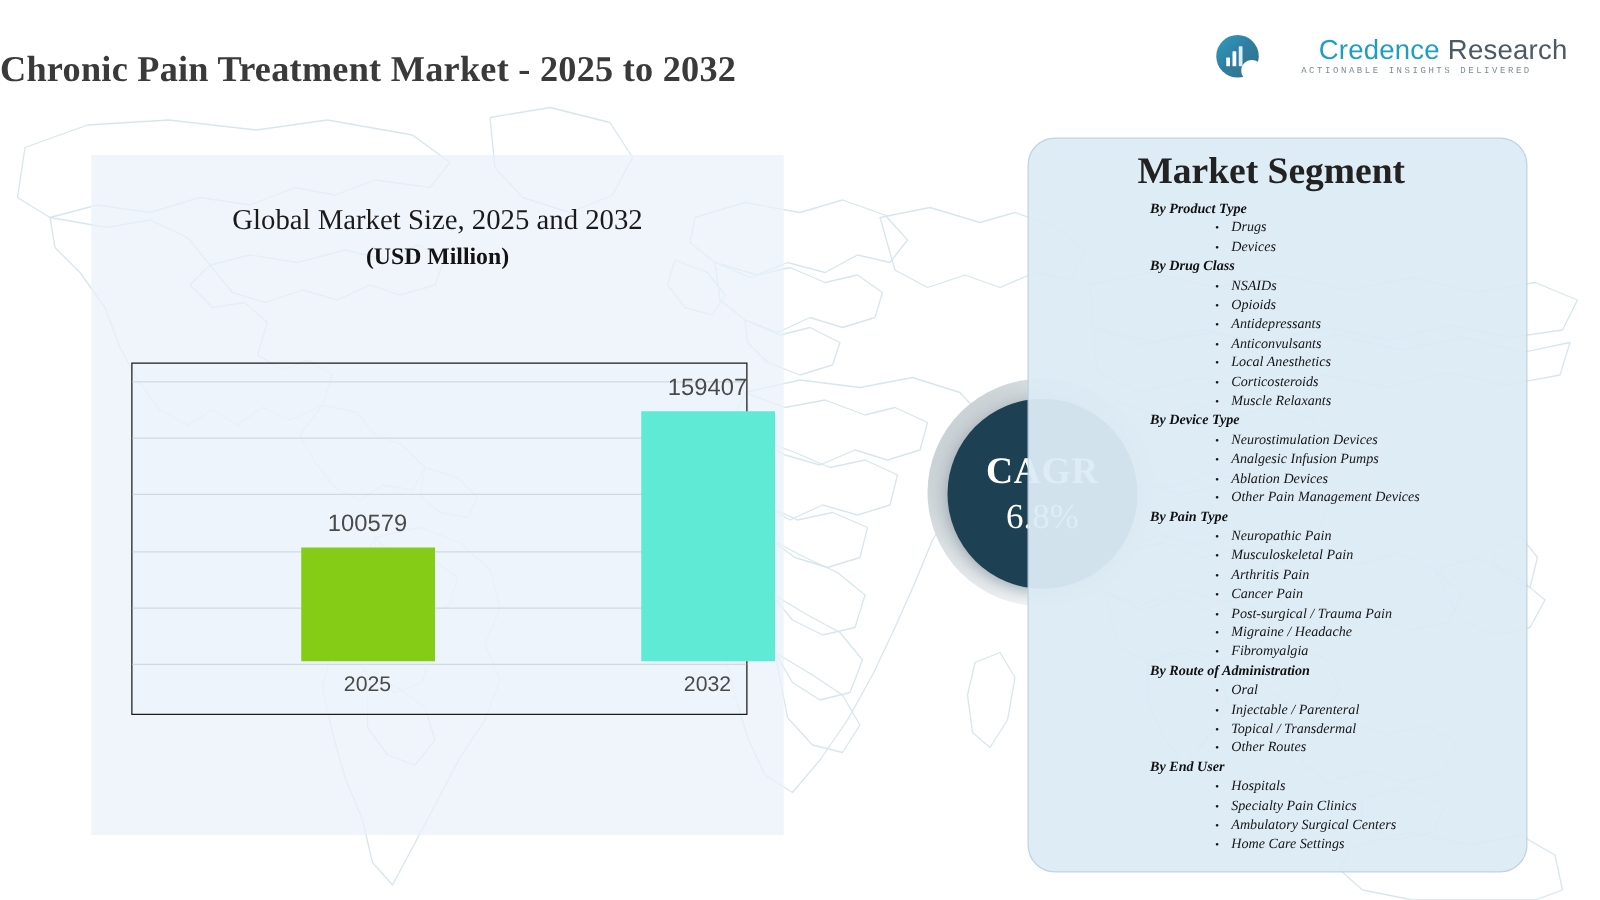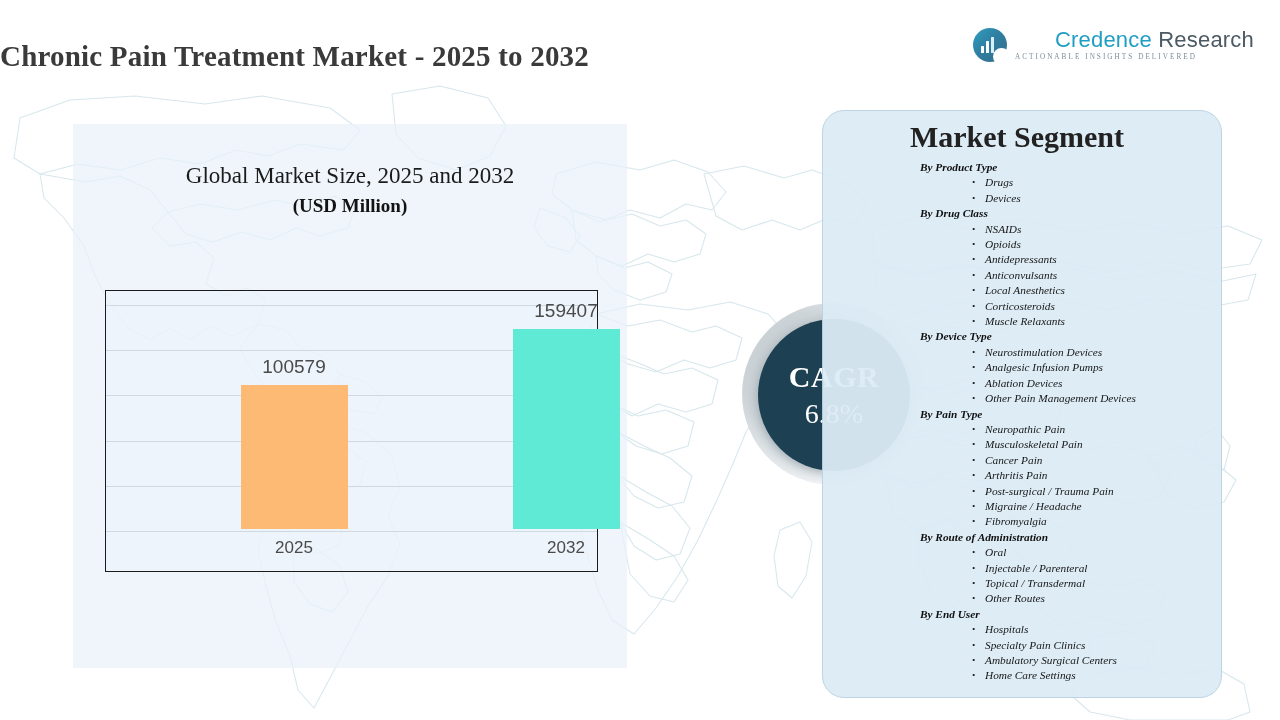--- a/index.html
+++ b/index.html
@@ -70,25 +70,26 @@
   .logo-text { line-height: 1; }
   .logo-name {
     font-family: "Liberation Sans", sans-serif;
     font-size: 22px; letter-spacing: .2px;
     color: #4b5a63;
     margin-left: 40px;
   }
   .logo-name .c1 { color: #1f9ec4; }
   .logo-tag {
     margin-top: 3px;
-    font-family: Liberation Serif, serif;
+    font-family: Liberation Mono, monospace;
     font-size: 7.2px;
     letter-spacing: 2.05px;
     color: #7c8d96;
     text-transform: uppercase;
+    margin-left: 26px;
   }
 
   
   .left-panel {
     position: absolute;
     left: 73px; top: 124px;
     width: 554px; height: 544px;
     background: #e9f1fa;
     opacity: .72;
   }
@@ -320,21 +321,21 @@
   <div class="plot">
     <div class="grid" id="gridHolder">
         <div class="gl" style="top: 14px;"></div>
         <div class="gl" style="top: 59.2px;"></div>
         <div class="gl" style="top: 104.4px;"></div>
         <div class="gl" style="top: 149.6px;"></div>
         <div class="gl" style="top: 194.8px;"></div>
         <div class="gl" style="top: 240px;"></div>
       </div>
     <div class="bars-area" id="barsHolder">
-        <div class="bar" style="width: 107px; height: 144px; left: 134.5px; background: #fdba74;">
+        <div class="bar" style="width: 107px; height: 91px; left: 134.5px; background: #84cc16;">
           <div class="bar-val">100579</div>
           <div class="bar-cat">2025</div>
         </div>
         <div class="bar" style="width: 107px; height: 200.144px; left: 406.5px; background: #5eead4;">
           <div class="bar-val">159407</div>
           <div class="bar-cat">2032</div>
         </div>
       </div>
   </div>
 
@@ -359,22 +360,22 @@
       <div class="seg-item">Corticosteroids</div>
       <div class="seg-item">Muscle Relaxants</div>
       <div class="seg-group-label">By Device Type</div>
       <div class="seg-item">Neurostimulation Devices</div>
       <div class="seg-item">Analgesic Infusion Pumps</div>
       <div class="seg-item">Ablation Devices</div>
       <div class="seg-item">Other Pain Management Devices</div>
       <div class="seg-group-label">By Pain Type</div>
       <div class="seg-item">Neuropathic Pain</div>
       <div class="seg-item">Musculoskeletal Pain</div>
+      <div class="seg-item">Arthritis Pain</div>
       <div class="seg-item">Cancer Pain</div>
-      <div class="seg-item">Arthritis Pain</div>
       <div class="seg-item">Post-surgical / Trauma Pain</div>
       <div class="seg-item">Migraine / Headache</div>
       <div class="seg-item">Fibromyalgia</div>
       <div class="seg-group-label">By Route of Administration</div>
       <div class="seg-item">Oral</div>
       <div class="seg-item">Injectable / Parenteral</div>
       <div class="seg-item">Topical / Transdermal</div>
       <div class="seg-item">Other Routes</div>
       <div class="seg-group-label">By End User</div>
       <div class="seg-item">Hospitals</div>

